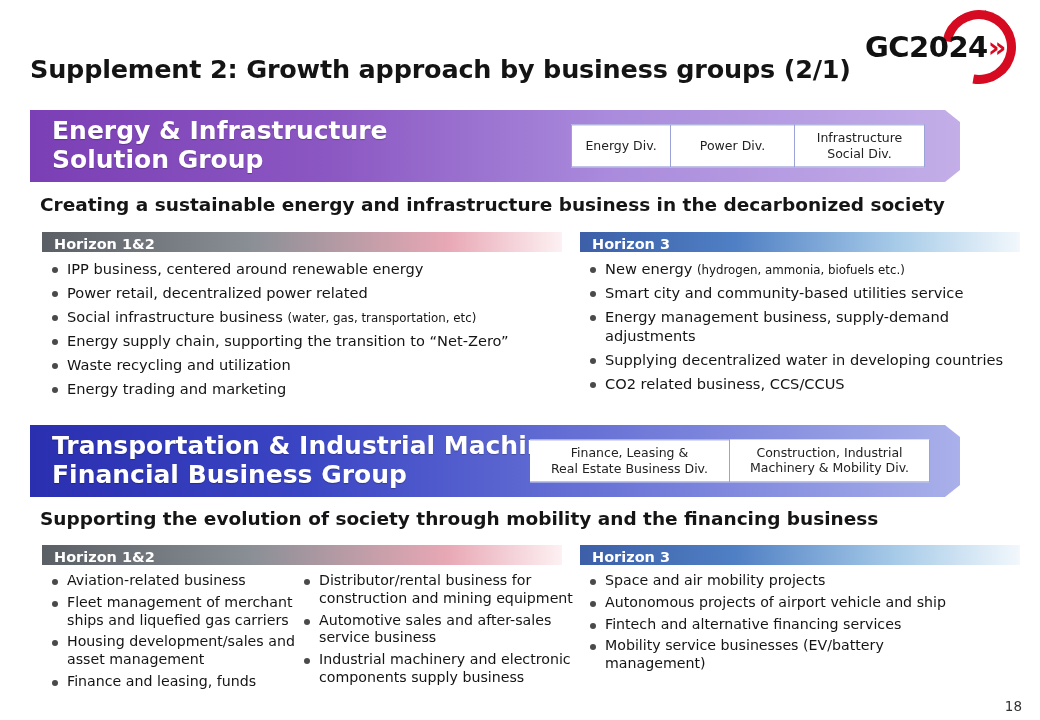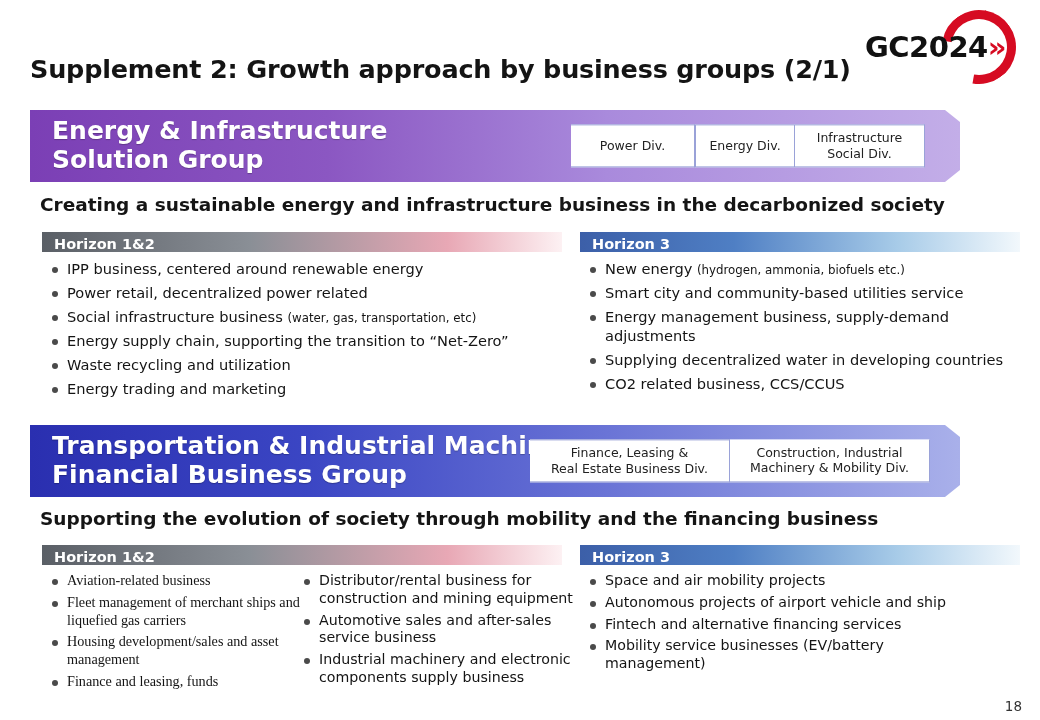--- a/index.html
+++ b/index.html
@@ -118,22 +118,22 @@
     <div class="logo-text"><span>GC2024</span><span class="logo-chev">»</span></div>
   </div>
 
   <div class="slide-title">Supplement 2: Growth approach by business groups (2/1)</div>
 
   <div class="banner purple" style="top:110px;">
     <div class="shape"></div>
     <div class="btitle">Energy &amp; Infrastructure
 Solution Group</div>
     <div class="divs">
+      <div class="div-box" style="width:100px;">Energy Div.</div>
       <div class="div-box" style="width:124px; border-left:none;">Power Div.</div>
-      <div class="div-box" style="width:100px;">Energy Div.</div>
       <div class="div-box" style="width:130px; border-left:none;">Infrastructure
 Social Div.</div>
     </div>
   </div>
 
   <div class="subtitle" style="top:194px;">Creating a sustainable energy and infrastructure business in the decarbonized society</div>
 
   <div class="hz-head hz12" style="left:42px; top:232px; width:520px;">Horizon 1&amp;2</div>
   <div class="hz-head hz3" style="left:580px; top:232px; width:440px;">Horizon 3</div>
 
@@ -166,21 +166,21 @@
 Machinery &amp; Mobility Div.</div>
       </div>
     </div>
   </div>
 
   <div class="subtitle" style="top:508px;">Supporting the evolution of society through mobility and the financing business</div>
 
   <div class="hz-head hz12" style="left:42px; top:545px; width:520px;">Horizon 1&amp;2</div>
   <div class="hz-head hz3" style="left:580px; top:545px; width:440px;">Horizon 3</div>
 
-  <ul class="bl small" style="left:50px; top:572px; width:250px;font-family:Liberation Serif, serif;">
+  <ul class="bl small" style="left:50px; top:572px; width:250px;">
     <li><span>Aviation-related business</span></li>
     <li><span>Fleet management of merchant ships and liquefied gas carriers</span></li>
     <li><span>Housing development/sales and asset management</span></li>
     <li><span>Finance and leasing, funds</span></li>
   </ul>
 
   <ul class="bl small" style="left:302px; top:572px; width:285px;">
     <li><span>Distributor/rental business for construction and mining equipment</span></li>
     <li><span>Automotive sales and after-sales service business</span></li>
     <li><span>Industrial machinery and electronic components supply business</span></li>

